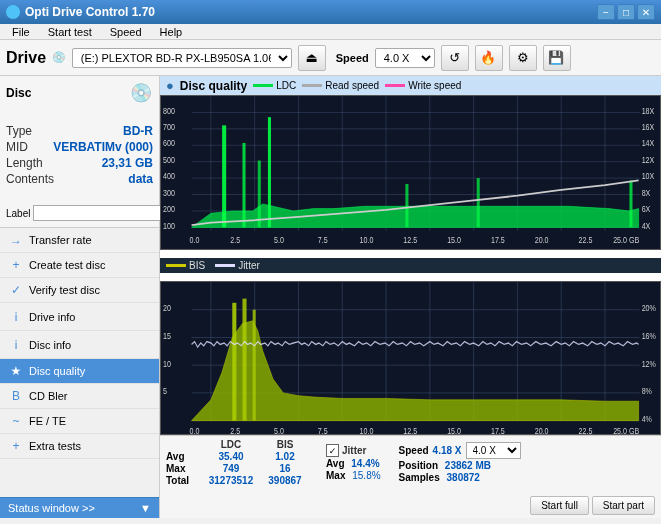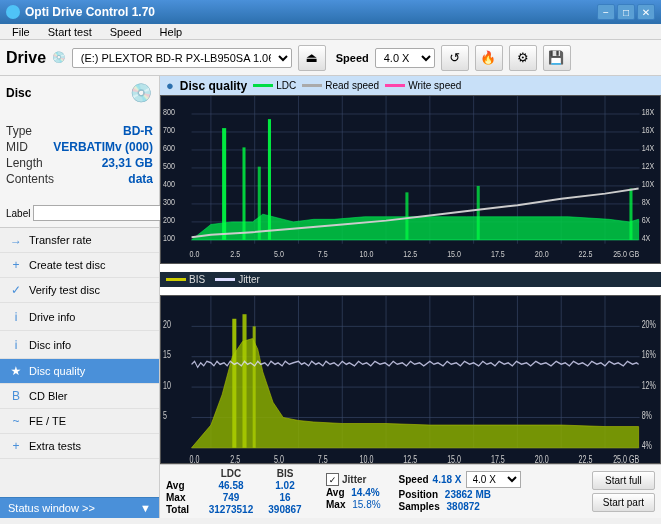--- a/index.html
+++ b/index.html
@@ -164,21 +164,21 @@
       align-items: center;
       gap: 10px;
       font-size: 10px;
       flex-wrap: wrap;
     }
     .check-box { width: 13px; height: 13px; border: 1px solid #666; background: white; display: flex; align-items: center; justify-content: center; font-size: 9px; }
     .speed-select-small {
       border: 1px solid #aaa; background: white; font-size: 10px; padding: 1px 2px; width: 55px;
     }
 
-    .action-btns { display: flex; flex-direction: column; gap: 3px; margin-left: auto; }
+    .action-btns { display: flex; gap: 3px; margin-left: auto; }
     .action-btn {
       padding: 3px 10px; background: linear-gradient(to bottom, #fff, #e0e0e0);
       border: 1px solid #bbb; cursor: pointer; font-size: 10px; border-radius: 2px;
       white-space: nowrap;
     }
 
     
     .bottom-bar {
       background: #f0f0f0;
       border-top: 1px solid #ccc;
@@ -478,21 +478,21 @@
     <div class="stats-row">
 
       <div style="display:flex; flex-direction:column; gap:1px; font-size:10px;">
         <div style="display:flex; gap:0;">
           <span style="min-width:36px;"></span>
           <span style="min-width:58px; text-align:center; font-weight:700; color:#333;">LDC</span>
           <span style="min-width:50px; text-align:center; font-weight:700; color:#333;">BIS</span>
         </div>
         <div style="display:flex; gap:0;">
           <span style="min-width:36px; font-weight:600;">Avg</span>
-          <span style="min-width:58px; text-align:center; color:#0057b8; font-weight:600;">46.58</span>
+          <span style="min-width:58px; text-align:center; color:#0057b8; font-weight:600;">35.40</span>
           <span style="min-width:50px; text-align:center; color:#0057b8; font-weight:600;">1.02</span>
         </div>
         <div style="display:flex; gap:0;">
           <span style="min-width:36px; font-weight:600;">Max</span>
           <span style="min-width:58px; text-align:center; color:#0057b8; font-weight:600;">749</span>
           <span style="min-width:50px; text-align:center; color:#0057b8; font-weight:600;">16</span>
         </div>
         <div style="display:flex; gap:0;">
           <span style="min-width:36px; font-weight:600;">Total</span>
           <span style="min-width:58px; text-align:center; color:#0057b8; font-weight:600;">31273512</span>

